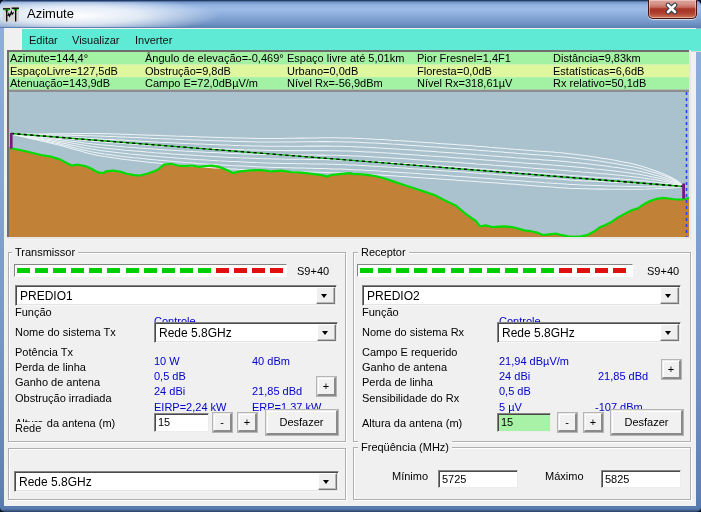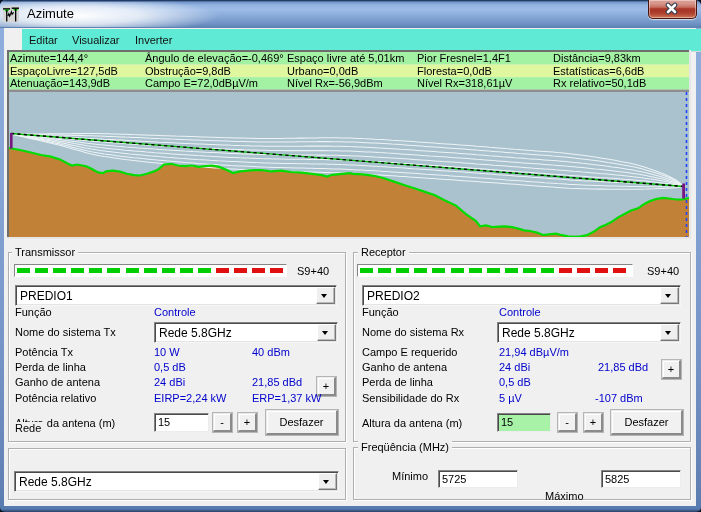--- a/index.html
+++ b/index.html
@@ -28,21 +28,21 @@
 .combo .ctext{position:absolute;left:4px;top:3px;font-size:12px;white-space:nowrap;}
 .combo .cbtn{position:absolute;right:1px;top:1px;width:17px;bottom:1px;background:#EFEFEF;
  border-top:1px solid #FFF;border-left:1px solid #FFF;border-bottom:1px solid #777;border-right:1px solid #777;
  box-shadow:inset -1px -1px 0 #B8B8B8;}
 .combo .arr{position:absolute;left:4px;top:6px;width:0;height:0;border-left:3.6px solid transparent;border-right:3.6px solid transparent;border-top:4.5px solid #000;}
 .btn{position:absolute;background:#F1F1F1;border-top:1px solid #E9E9E9;border-left:1px solid #E9E9E9;border-bottom:2px solid #8A8A8A;border-right:2px solid #8A8A8A;
  box-shadow:inset 1px 1px 0 #FFF, 0 0 0 1px #B5B5B5;text-align:center;font-size:11px;}
 .tbox{position:absolute;background:#FFF;border-top:1px solid #848484;border-left:1px solid #848484;border-bottom:1px solid #ECECEC;border-right:1px solid #ECECEC;box-shadow:inset 1px 1px 0 #4A4A4A;font-size:11px;}
 .tbox span{position:absolute;left:3px;top:2px;}
 .lbl{position:absolute;font-size:11px;color:#000;white-space:nowrap;}
-.val{position:absolute;font-size:11px;color:#0000CC;white-space:nowrap;}
+.val{position:absolute;font-size:11px;color:#0000CC;white-space:nowrap;margin-top:9px;}
 .meter{position:absolute;height:11px;border:1px solid #858585;border-bottom-color:#FFF;border-right-color:#FFF;background:#FFF;}
 .mgreen{position:absolute;left:2px;top:3px;height:5px;background:repeating-linear-gradient(90deg,#00CE00 0 13px,#FFF 13px 18.1px);}
 .mred{position:absolute;top:3px;height:5px;background:repeating-linear-gradient(90deg,#E01010 0 13px,#FFF 13px 18.1px);}
 </style>
 </head>
 <body>
 <div id="borders"></div>
 <div id="client"></div>
 <div id="titlebar">
     <div id="titleglow"></div>
@@ -152,21 +152,21 @@
   </div>
 <div class="lbl" style="left:15px;top:345.5px">Potência Tx</div>
 <div class="val" style="left:154px;top:345.5px">10 W</div>
 <div class="val" style="left:252px;top:345.5px">40 dBm</div>
 <div class="lbl" style="left:15px;top:361px">Perda de linha</div>
 <div class="val" style="left:154px;top:361px">0,5 dB</div>
 <div class="lbl" style="left:15px;top:376px">Ganho de antena</div>
 <div class="val" style="left:154px;top:376px">24 dBi</div>
 <div class="val" style="left:252px;top:376px">21,85 dBd</div>
 <div class="btn" style="left:317px;top:377px;width:16px;height:16px;line-height:16px">+</div>
-<div class="lbl" style="left:15px;top:391.5px">Potência relativo</div>
+<div class="lbl" style="left:15px;top:391.5px">Obstrução irradiada</div>
 <div class="val" style="left:154px;top:391.5px">EIRP=2,24 kW</div>
 <div class="val" style="left:252px;top:391.5px">ERP=1,37 kW</div>
 <div class="lbl" style="left:15px;top:416.5px">Altura da antena (m)</div>
 <div class="tbox" style="left:154px;top:413px;width:53px;height:17px">
     <span>15</span>
   </div>
 <div class="btn" style="left:213px;top:413px;width:16px;height:16px;line-height:16px">-</div>
 <div class="btn" style="left:238px;top:413px;width:16px;height:16px;line-height:16px">+</div>
 <div class="btn" style="left:266px;top:410px;width:69px;height:22px;line-height:22px">Desfazer</div>
 
@@ -219,16 +219,16 @@
       <div class="arr"></div>
     </div>
   </div>
 
 <div class="gbox" style="left:353px;top:447px;width:336px;height:51px"></div>
 <div class="glabel" style="left:358px;top:441px">Freqüência (MHz)</div>
 <div class="lbl" style="left:392px;top:470px">Mínimo</div>
 <div class="tbox" style="left:438px;top:470px;width:78px;height:16px">
     <span>5725</span>
   </div>
-<div class="lbl" style="left:545px;top:490px">Máximo</div>
+<div class="lbl" style="left:545px;top:470px">Máximo</div>
 <div class="tbox" style="left:601px;top:470px;width:78px;height:16px">
     <span>5825</span>
   </div>
 
 </body></html>

